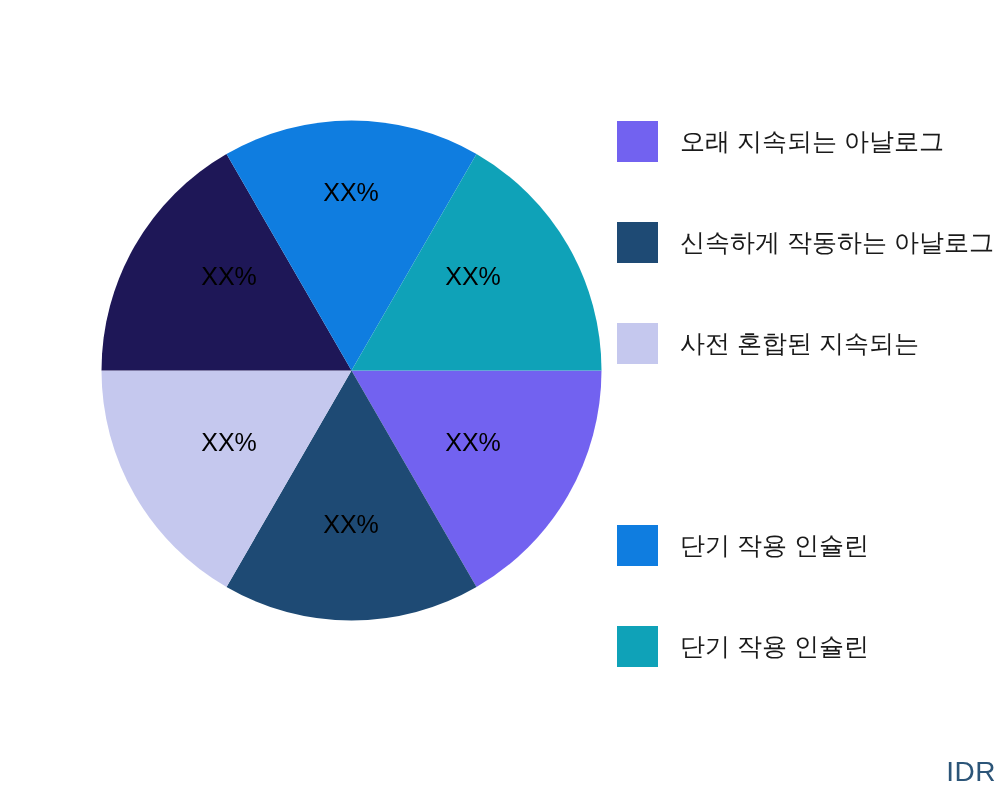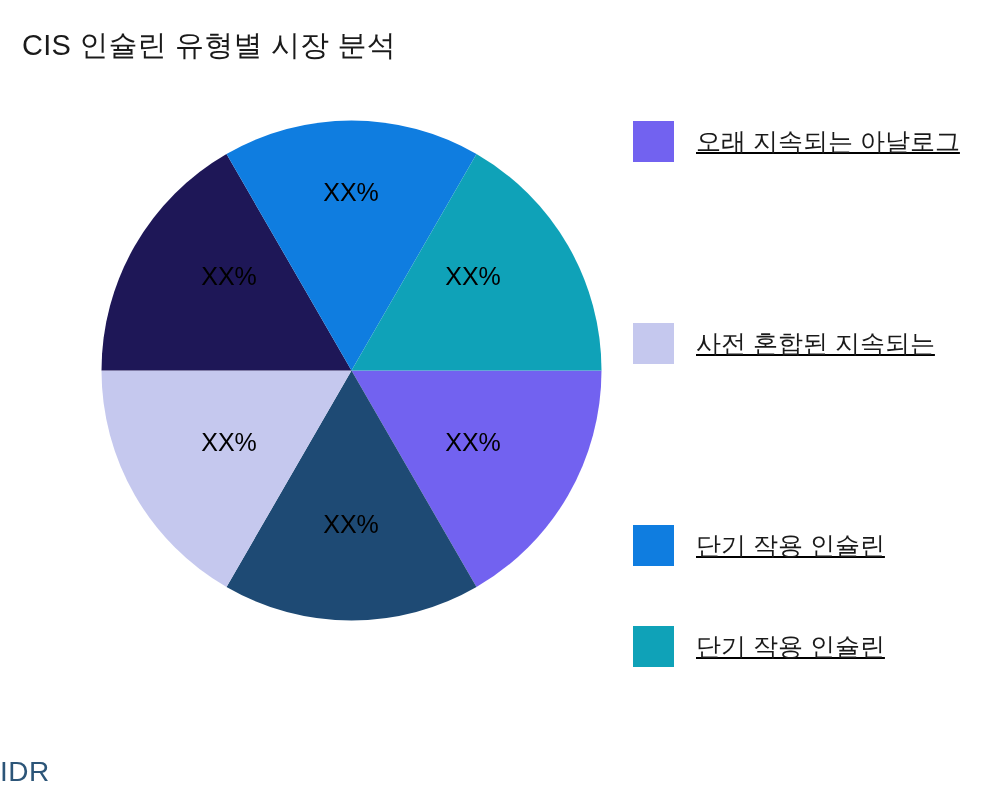--- a/index.html
+++ b/index.html
@@ -53,57 +53,55 @@
   }
   #legend {
     position: absolute;
     left: 617px;
     top: 121px;
     width: 383px;
     height: 560px;
   }
   .legend-item {
     position: absolute;
-    left: 16px;
+    left: 0;
     height: 41px;
     display: flex;
     align-items: flex-end;
     white-space: nowrap;
-    text-decoration: underline;
   }
   .legend-swatch {
     width: 41px;
     height: 41px;
     flex: 0 0 41px;
   }
   .legend-label {
     margin-left: 22px;
     font-size: 25px;
     color: #1a1a1a;
     line-height: 41px;
   }
   #footer-currency {
     position: absolute;
     right: 0px;
     bottom: 12px;
     width: 1000px;
-    text-align: left;
-    padding-right: 20px;
+    text-align: right;
+    padding-right: 4px;
     box-sizing: border-box;
     font-size: 28px;
     color: #2c5578;
     letter-spacing: 0.5px;
   }
 </style>
 </head>
 <body>
 
 <div id="chart-root">
 
-  <div id="page-title">CIS 인슐린 유형별 시장 분석</div>
 
   <div id="pie-area">
     <svg id="pie-svg" viewBox="0 0 501 501">
       <g id="pie-slices">
           <path d="M 250.5 250.5 L 500.500 250.500 A 250 250 0 0 1 375.500 467.006 Z" fill="#7262f0"></path>
           <path d="M 250.5 250.5 L 375.500 467.006 A 250 250 0 0 1 125.500 467.006 Z" fill="#1e4a74"></path>
           <path d="M 250.5 250.5 L 125.500 467.006 A 250 250 0 0 1 0.500 250.500 Z" fill="#c5c8ee"></path>
           <path d="M 250.5 250.5 L 0.500 250.500 A 250 250 0 0 1 125.500 33.994 Z" fill="#1e1757"></path>
           <path d="M 250.5 250.5 L 125.500 33.994 A 250 250 0 0 1 375.500 33.994 Z" fill="#0f7de0"></path>
           <path d="M 250.5 250.5 L 375.500 33.994 A 250 250 0 0 1 500.500 250.500 Z" fill="#0fa2b8"></path>
@@ -117,20 +115,24 @@
           <text x="372" y="158" class="slice-label">XX%</text>
         </g>
     </svg>
   </div>
 
   <div id="legend">
       <div class="legend-item" style="top: 0px;">
         <span class="legend-swatch" style="background: rgb(114, 98, 240);"></span>
         <span class="legend-label">오래 지속되는 아날로그</span>
       </div>
+      <div class="legend-item" style="top: 101px;">
+        <span class="legend-swatch" style="background: rgb(30, 74, 116);"></span>
+        <span class="legend-label">신속하게 작동하는 아날로그</span>
+      </div>
       <div class="legend-item" style="top: 202px;">
         <span class="legend-swatch" style="background: rgb(197, 200, 238);"></span>
         <span class="legend-label">사전 혼합된 지속되는</span>
       </div>
       <div class="legend-item" style="top: 404px;">
         <span class="legend-swatch" style="background: rgb(15, 125, 224);"></span>
         <span class="legend-label">단기 작용 인슐린</span>
       </div>
       <div class="legend-item" style="top: 505px;">
         <span class="legend-swatch" style="background: rgb(15, 162, 184);"></span>

